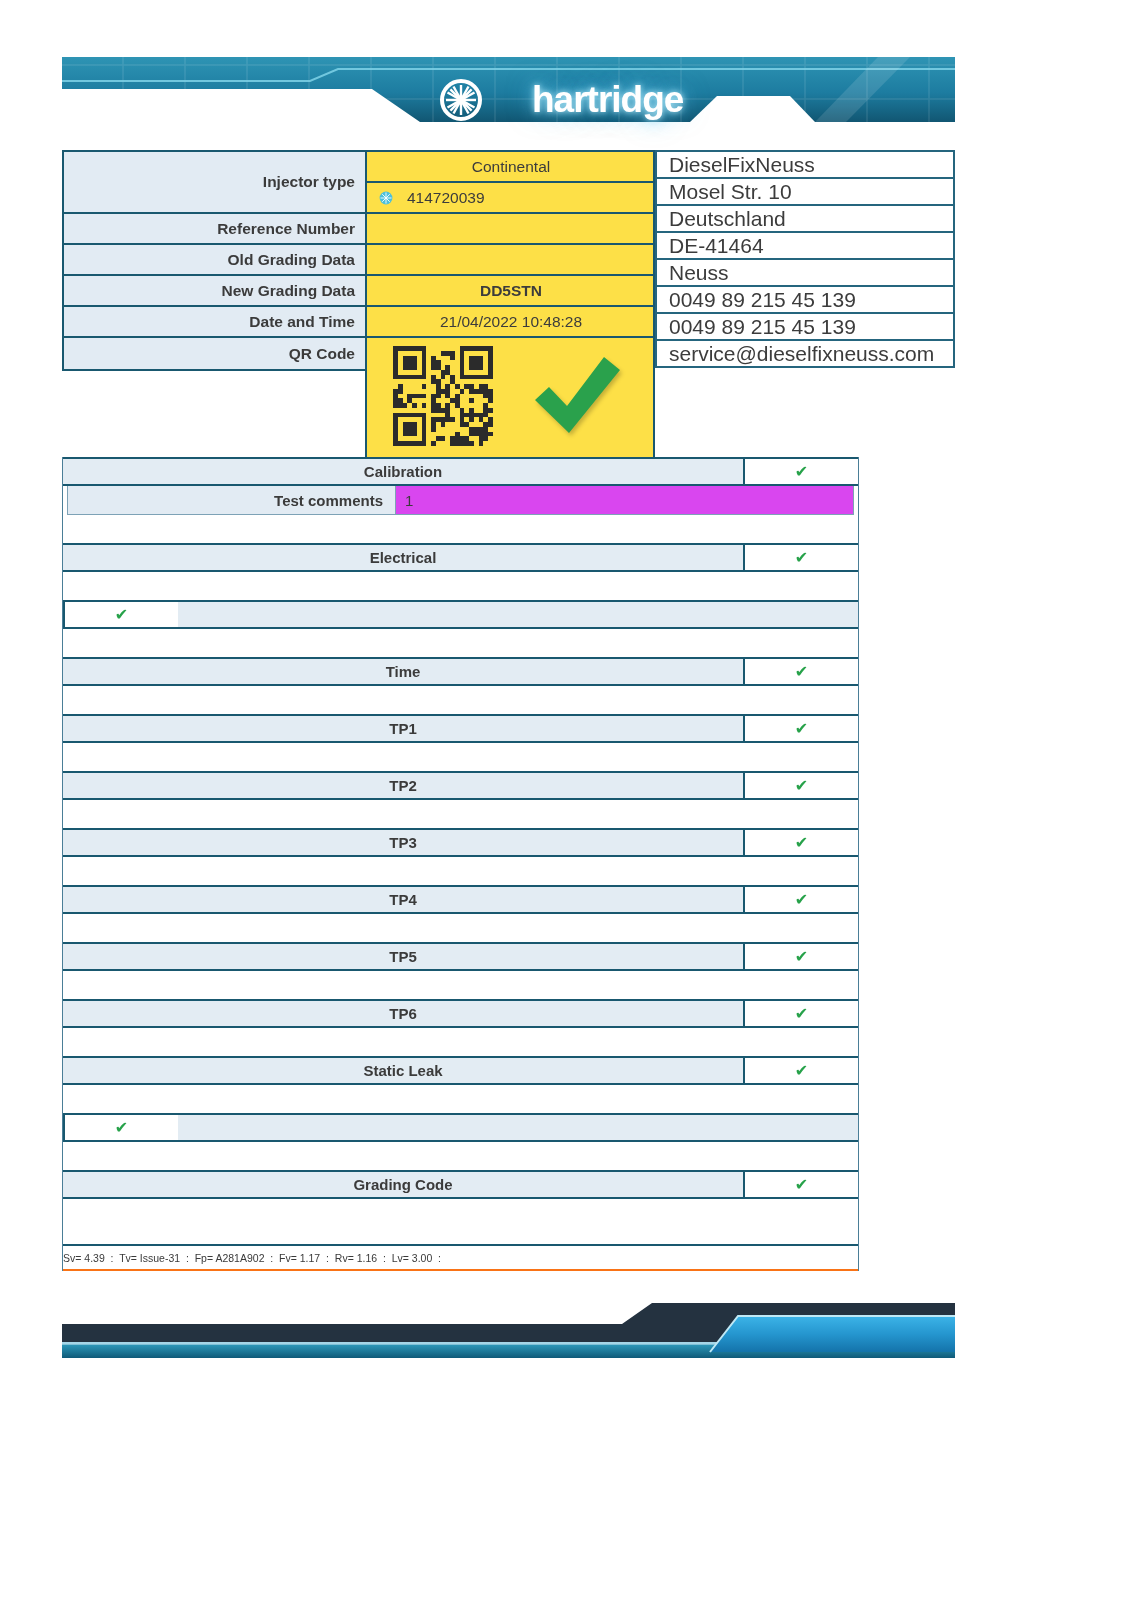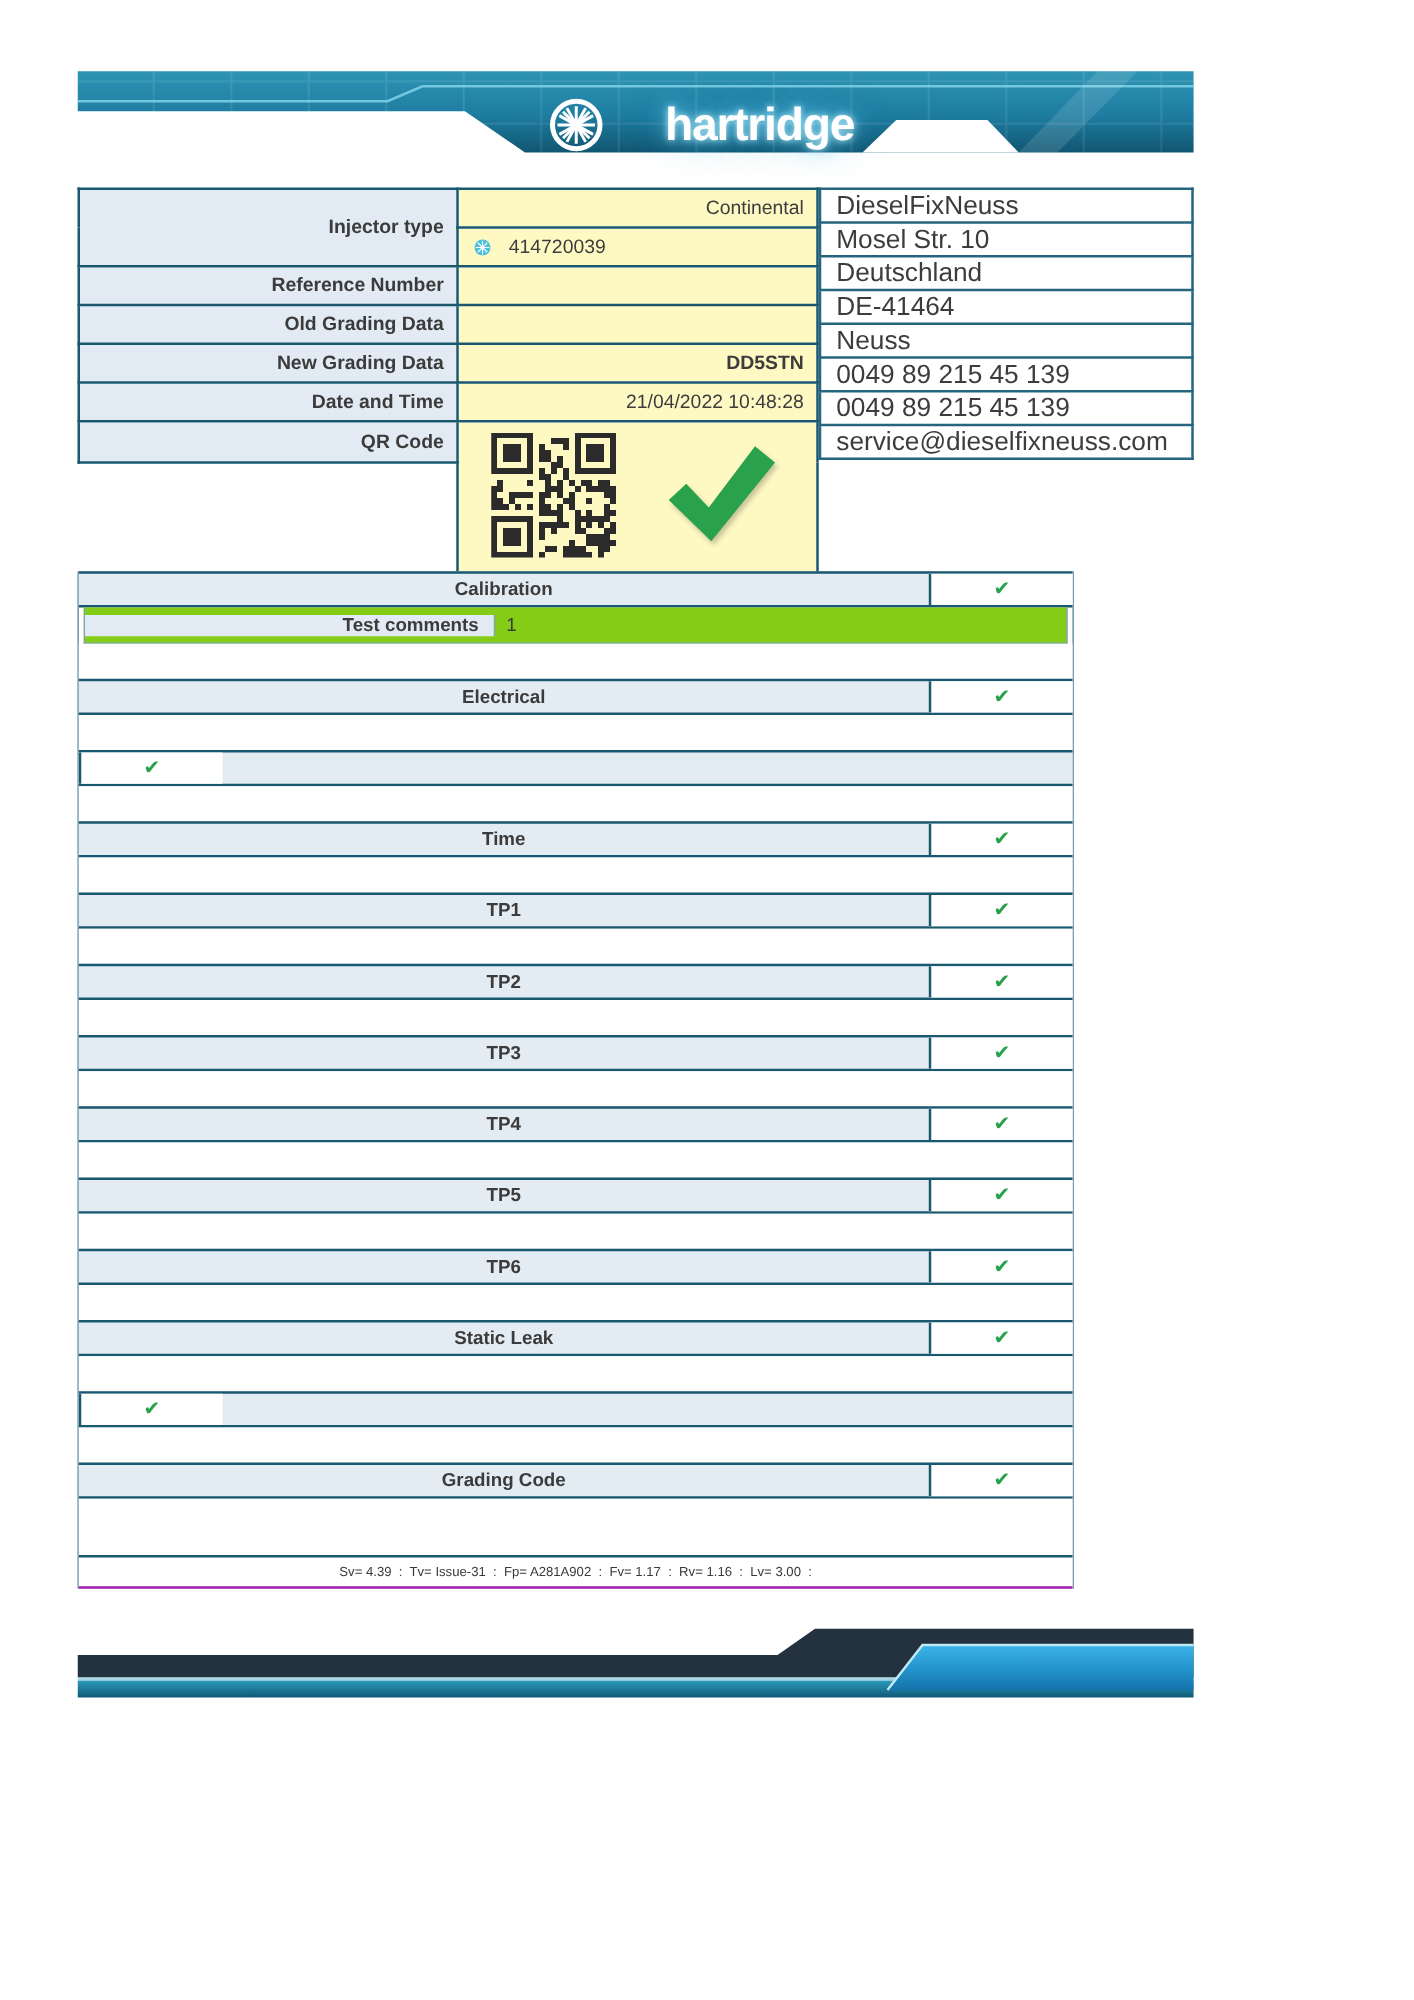--- a/index.html
+++ b/index.html
@@ -10,21 +10,21 @@
   .banner{position:absolute;left:62px;top:55px;}
   .logo{position:absolute;left:438px;top:76px;height:48px;display:flex;align-items:center;gap:7px;}
   .logo .brand-text{font-size:37px;font-weight:bold;color:#ffffff;letter-spacing:-1px;
         text-shadow:0 0 6px rgba(190,240,255,.95),0 0 16px rgba(120,215,250,.75),0 0 26px rgba(90,200,245,.5);padding-left:41px;}
 
   
   table{border-collapse:collapse;table-layout:fixed;}
   .t-main{position:absolute;left:62px;top:150px;width:593px;}
   .t-main td{border:2px solid #19586f;font-size:15.5px;padding:0 10px;height:29px;overflow:hidden;}
   .t-main td.lbl{background:#e2ebf3;font-weight:bold;text-align:right;width:281px;color:#3b3b3b;}
-  .t-main td.val{text-align:right;padding-left:12px;background:#fef9c3;}
+  .t-main td.val{text-align:center;padding-left:12px;background:#fde047;}
   .t-main td.bold{font-weight:bold;margin-top:15px;}
   .t-main td.noborder{border:none;background:transparent;}
   .t-main td.qr-cell{height:122px;vertical-align:top;padding:8px 0 0 26px;}
   .serial-wrap{display:flex;align-items:center;gap:14px;}
   .qr-flex{display:flex;align-items:flex-start;gap:32px;}
 
   .t-addr{position:absolute;left:655px;top:150px;width:300px;}
   .t-addr td{border:2px solid #25657e;font-size:21px;padding:0 12px;height:25px;background:#fff;color:#3c3c3c;}
 
   
@@ -33,27 +33,27 @@
   .header-row{box-sizing:border-box;height:29px;display:flex;background:#e3ecf3;
               border-top:2px solid #19586f;border-bottom:2px solid #19586f;}
   .header-row .hl{flex:1;display:flex;align-items:center;justify-content:center;
                   font-weight:bold;font-size:15px;color:#3b3b3b;}
   .header-row .hc{width:113px;background:#ffffff;border-left:2px solid #19586f;
                   display:flex;align-items:center;justify-content:center;}
   .chk{color:#27a24a;font-size:16px;font-weight:bold;line-height:1;}
   .spacer{height:28px;background:#ffffff;}
   .spacer.small{height:17px;}
   .tc-row{box-sizing:border-box;height:29px;display:flex;margin:0 4px;
-          border:1px solid #7da2b6;border-top:none;background:#84cc16;align-items:center;}
+          border:1px solid #7da2b6;border-top:none;background:#d946ef;}
   .tc-row .tcl{width:328px;background:#e2ebf3;font-weight:bold;font-size:15px;color:#3b3b3b;
                display:flex;align-items:center;justify-content:flex-end;padding-right:12px;
                border-right:1px solid #7da2b6;box-sizing:border-box;}
   .tc-row .tcv{flex:1;display:flex;align-items:center;padding-left:9px;font-size:15px;}
-  .footer-strip{box-sizing:border-box;height:27px;border-top:2px solid #19586f;border-bottom:2px solid #a21caf;
-                display:flex;align-items:center;justify-content:center;background:#fff;}
+  .footer-strip{box-sizing:border-box;height:27px;border-top:2px solid #19586f;border-bottom:2px solid #f97316;
+                display:flex;align-items:center;justify-content:flex-start;background:#fff;}
   .status-text{font-size:10.5px;color:#3a3a3a;white-space:pre;}
 
   
   .bottom-banner{position:absolute;left:62px;top:1300px;}
 </style>
 </head>
 <body>
 
 <div class="page">
 

